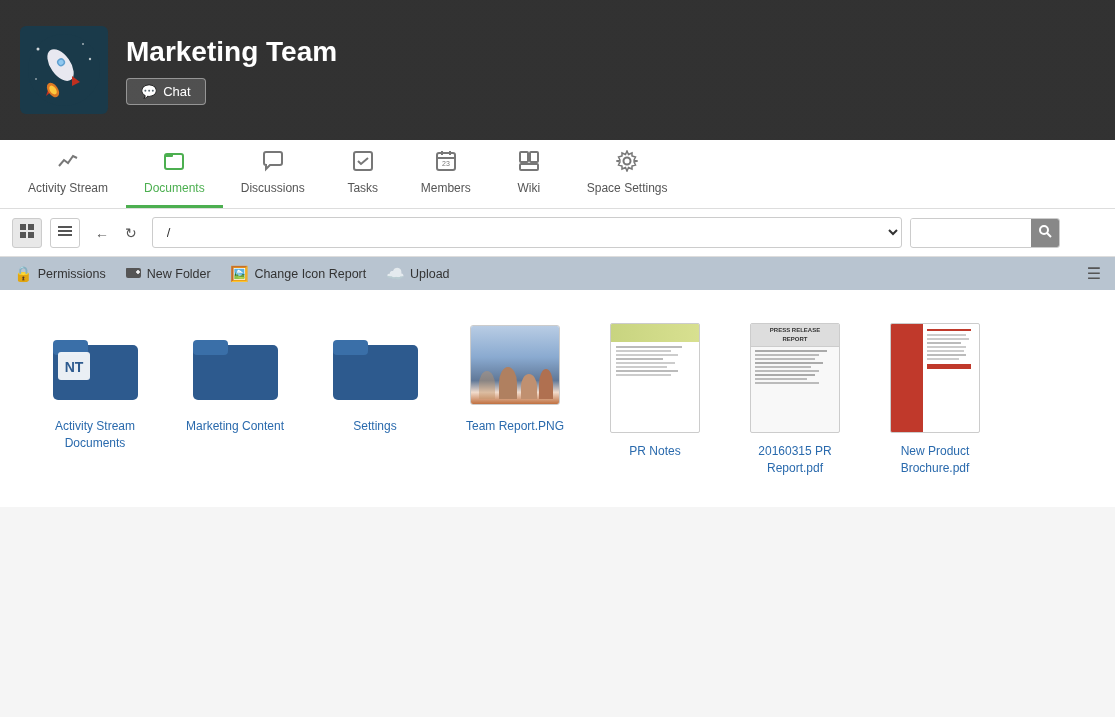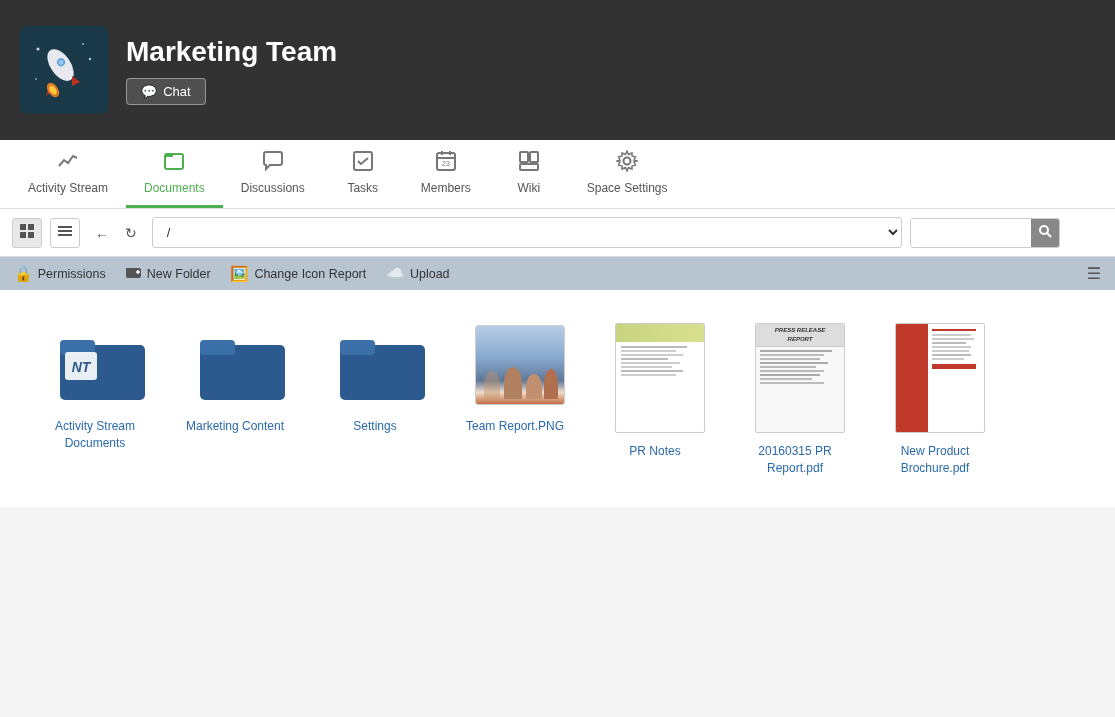--- a/index.html
+++ b/index.html
@@ -211,23 +211,22 @@
       cursor: pointer;
       padding: 10px 5px;
       border-radius: 4px;
       text-align: center;
     }
     .file-icon-wrap {
       width: 100px;
       height: 90px;
       display: flex;
       align-items: center;
-      justify-content: flex-end;
+      justify-content: center;
       margin-bottom: 8px;
-      font-style: italic;
     }
     .folder-icon {
       width: 85px;
       height: 70px;
     }
     .file-thumb {
       width: 90px;
       height: 80px;
       border: 1px solid #ccc;
       border-radius: 3px;

